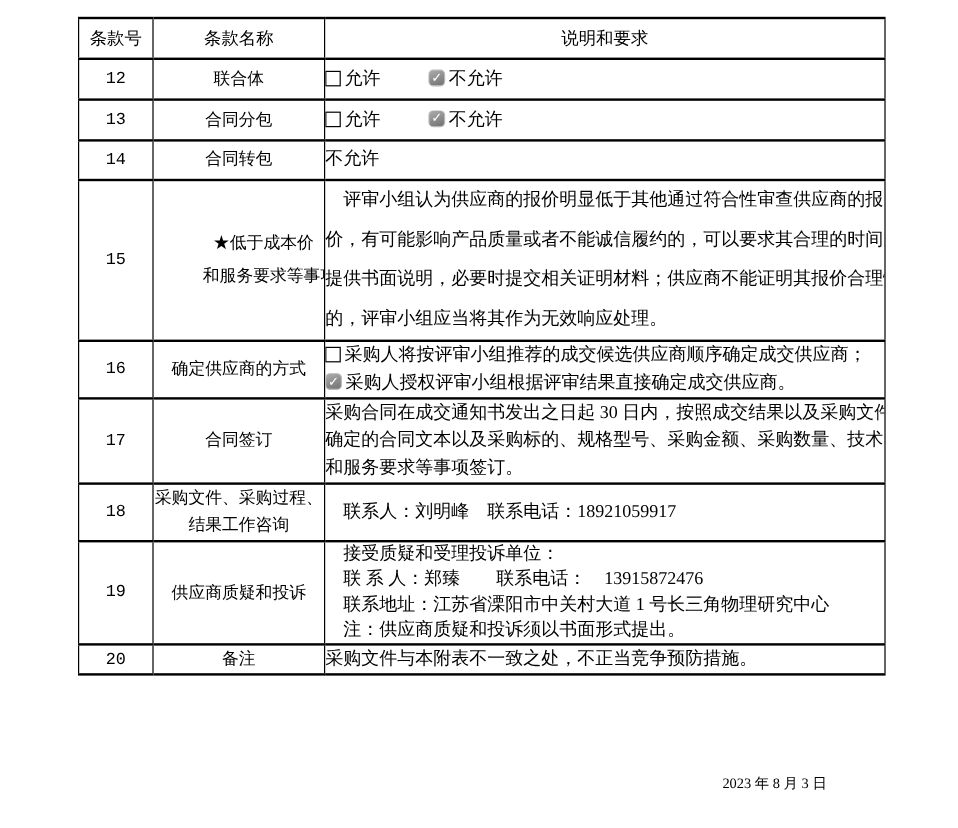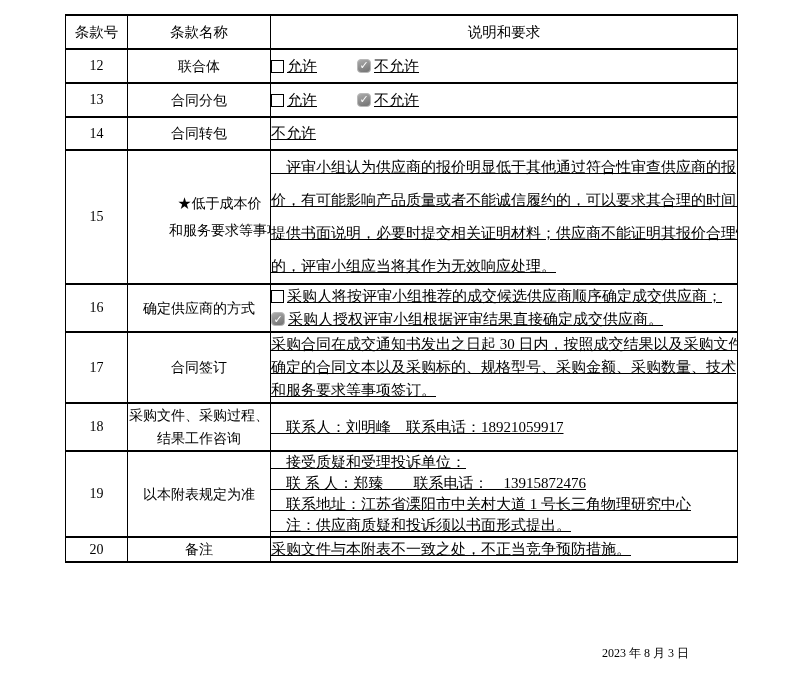--- a/index.html
+++ b/index.html
@@ -42,35 +42,35 @@
   tbody tr:nth-child(4) { height: 134px; }
   tbody tr:nth-child(5) { height: 47px; padding-left: 15px; }
   tbody tr:nth-child(6) { height: 70px; }
   tbody tr:nth-child(7) { height: 47px; }
   tbody tr:nth-child(8) { height: 86px; }
   tbody tr:nth-child(9) { height: 25px; padding-left: 33px; }
 
   td.num {
     text-align: center;
     font-size: 14px;
-    font-family: Liberation Serif, serif;
+    font-family: Liberation Mono, monospace;
   }
   td.name {
     text-align: center;
     font-size: 14px;
   }
   .name-line { line-height: 23px; white-space: pre; }
   tbody tr:nth-child(4) .name-line { line-height: 27px; margin-left: 41px; }
 
   td.desc {
     font-size: 15px;
     padding: 2px 2px 2px 6px;
     text-align: left;
   }
-  .desc-line { line-height: 23px; white-space: pre; text-decoration: underline; }
+  .desc-line { line-height: 23px; white-space: pre; }
   tbody tr:nth-child(4) .desc-line { line-height: 33px; }
   tbody tr:nth-child(6) .desc-line { line-height: 23px; }
   tbody tr:nth-child(8) .desc-line { line-height: 21px; }
 
   .cb {
     display: inline-block;
     box-sizing: border-box;
     vertical-align: -2px;
     margin-right: 3px;
   }
@@ -196,21 +196,21 @@
           <div class="name-line">采购文件、采购过程、</div>
           <div class="name-line">结果工作咨询</div>
         </td>
         <td class="desc">
           <div class="desc-line"><span>　联系人：刘明峰　联系电话：18921059917</span></div>
         </td>
       </tr>
       <tr>
         <td class="num">19</td>
         <td class="name">
-          <div class="name-line">以本附表规定为准</div>
+          <div class="name-line">供应商质疑和投诉</div>
         </td>
         <td class="desc">
           <div class="desc-line"><span>　接受质疑和受理投诉单位：</span></div>
           <div class="desc-line"><span>　联 系 人：郑臻　　联系电话：　13915872476</span></div>
           <div class="desc-line"><span>　联系地址：江苏省溧阳市中关村大道 1 号长三角物理研究中心</span></div>
           <div class="desc-line"><span>　注：供应商质疑和投诉须以书面形式提出。</span></div>
         </td>
       </tr>
       <tr>
         <td class="num">20</td>

